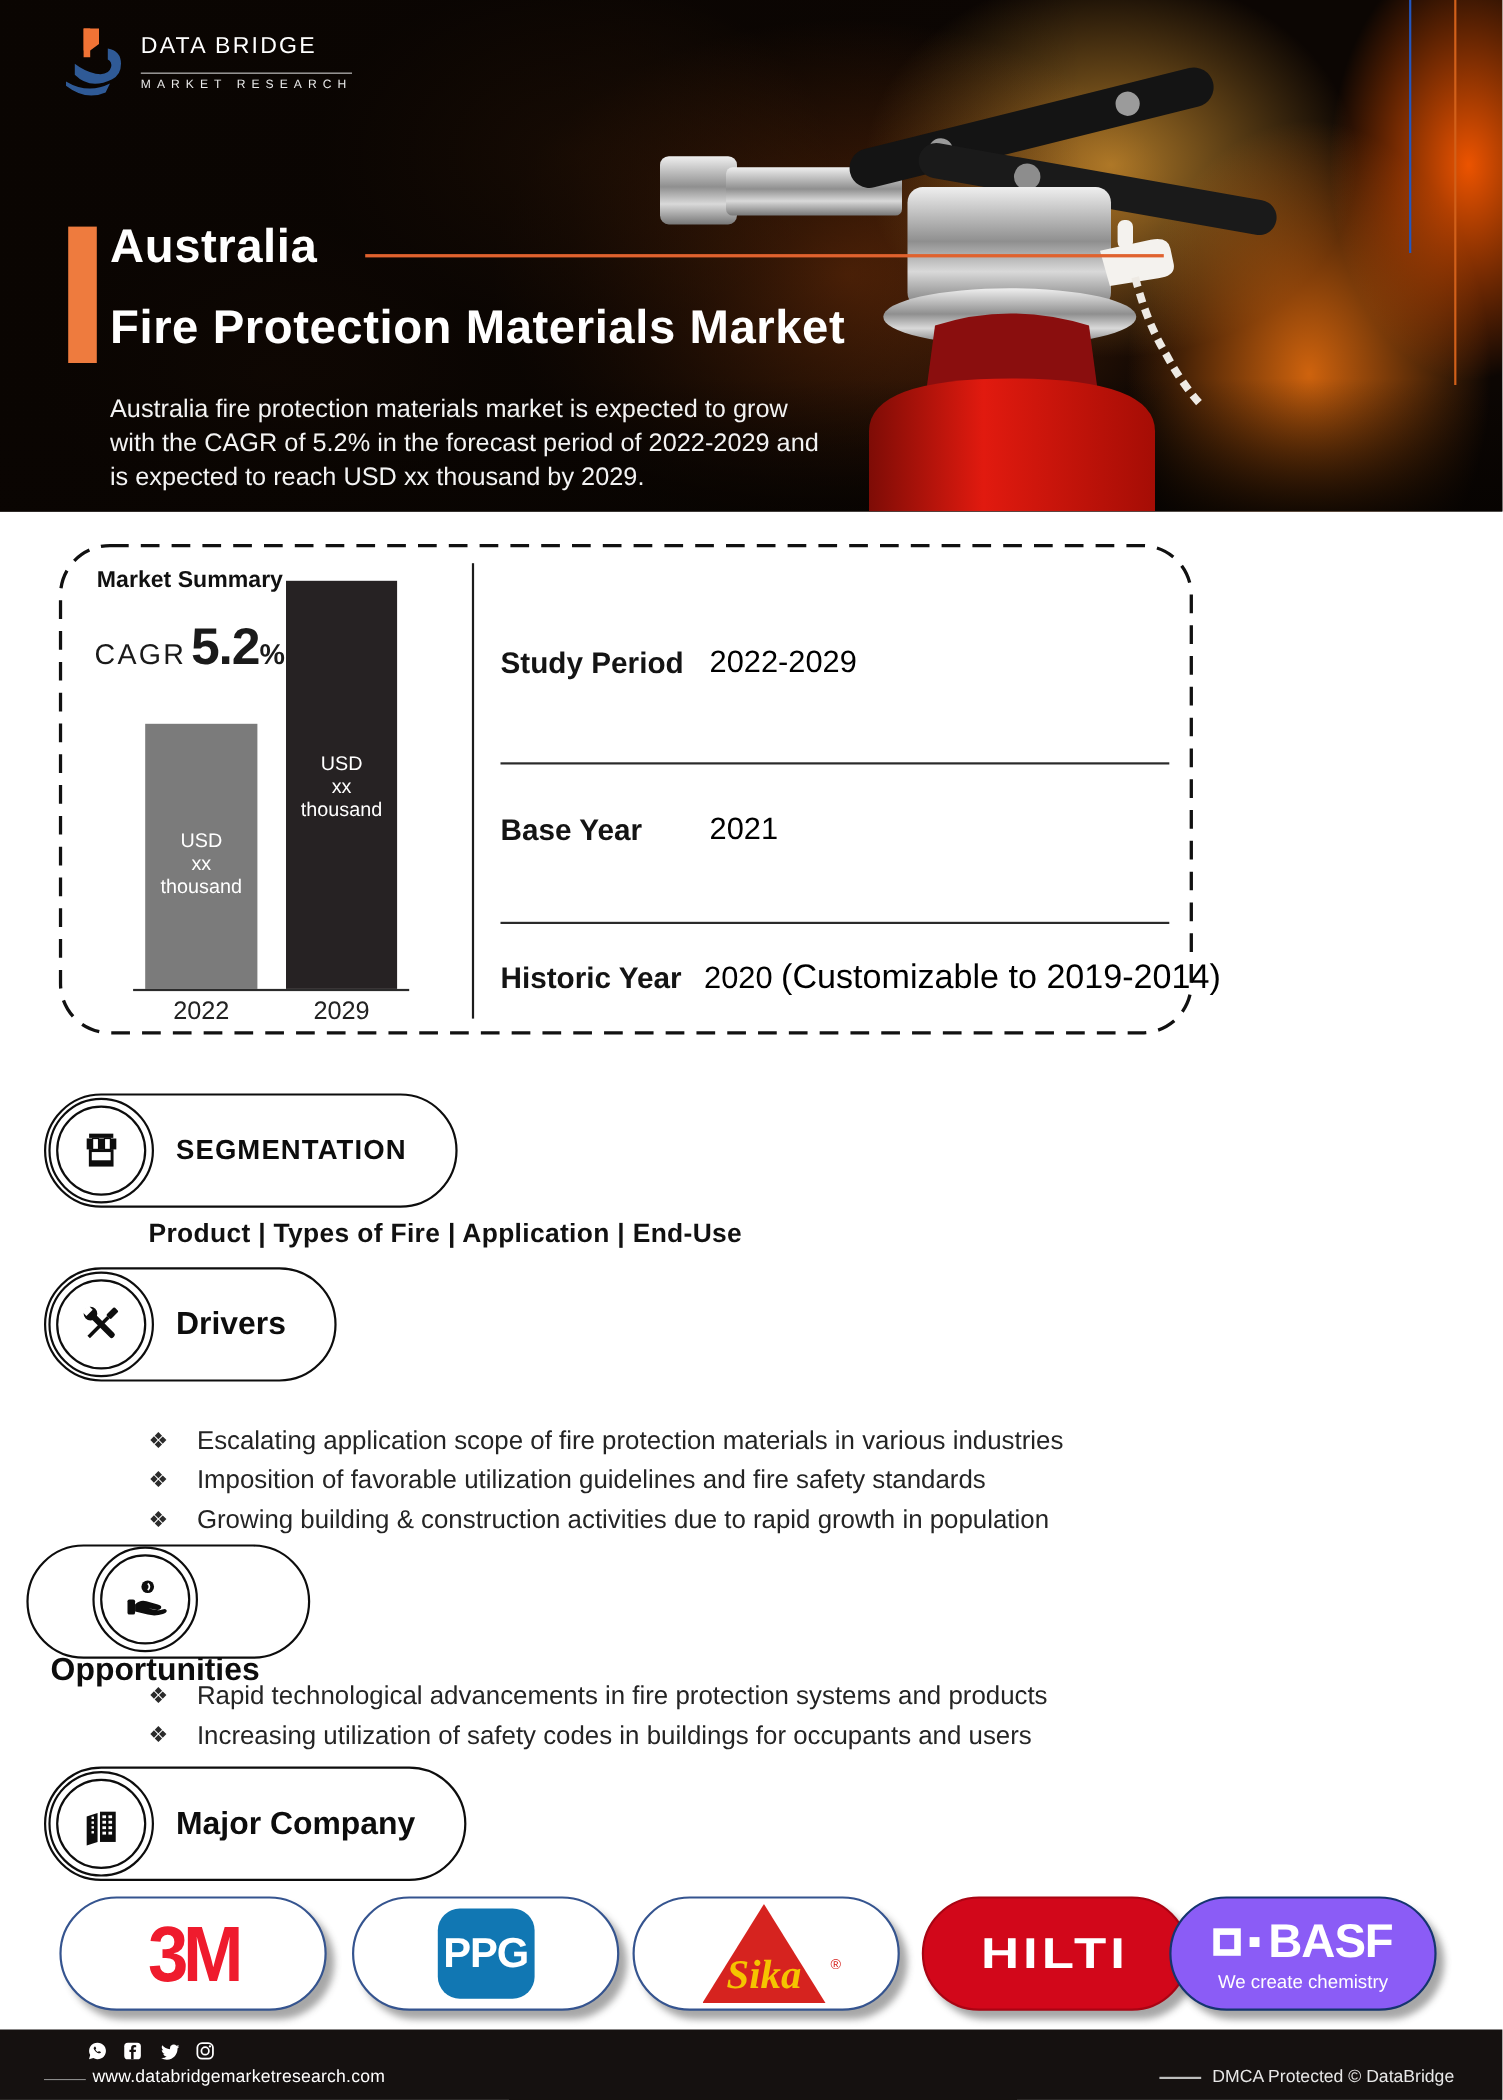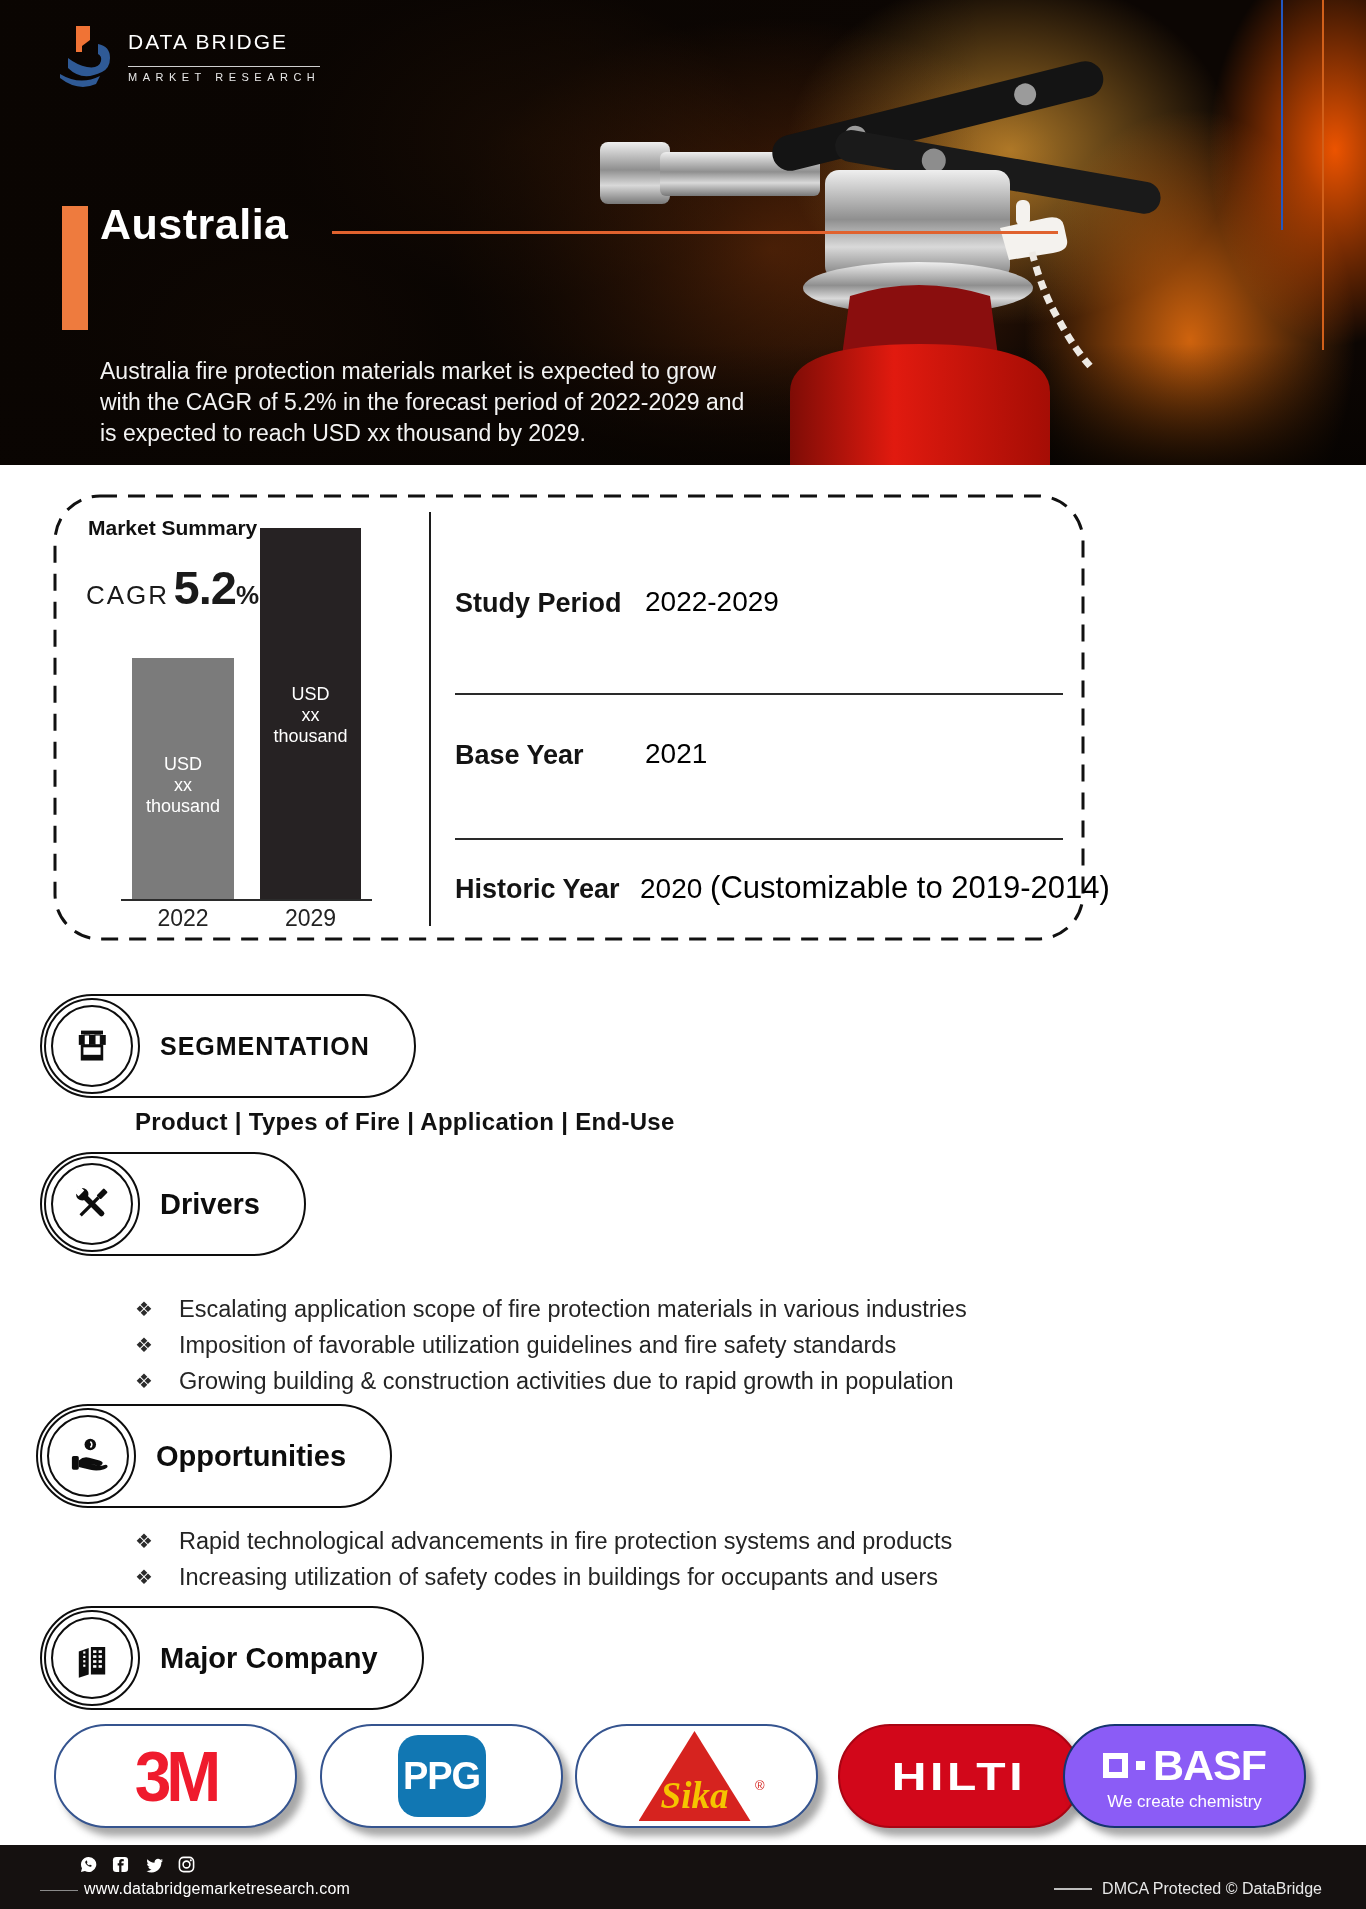--- a/index.html
+++ b/index.html
@@ -169,20 +169,21 @@
     </svg>
     <div class="logo-text">
       <div class="lt1">DATA BRIDGE</div>
       <div class="lt2">MARKET RESEARCH</div>
     </div>
   </div>
 
   <div class="accent-bar"></div>
   <div class="hero-region">Australia</div>
   <div class="title-line"></div>
+  <div class="hero-title">Fire Protection Materials Market</div>
   <div class="hero-sub">
     <div>Australia fire protection materials market is expected to grow</div>
     <div>with the CAGR of 5.2% in the forecast period of 2022-2029 and</div>
     <div>is expected to reach USD xx thousand by 2029.</div>
   </div>
 </div>
 
 <svg class="dashed-box" width="1032" height="447">
   <rect x="2" y="2" width="1028" height="443" rx="45" fill="none" stroke="#111" stroke-width="3" stroke-dasharray="17 11"></rect>
 </svg>
@@ -273,21 +274,21 @@
   <div class="bullet-row">
     <span class="bullet-glyph">❖</span>
     <span class="bullet-text">Imposition of favorable utilization guidelines and fire safety standards</span>
   </div>
   <div class="bullet-row">
     <span class="bullet-glyph">❖</span>
     <span class="bullet-text">Growing building &amp; construction activities due to rapid growth in population</span>
   </div>
 </div>
 
-<div class="pill" style="left:36px; top:1404px;">
+<div class="pill" style="left:24px; top:1404px;flex-direction:column;">
   <div class="pill-circle">
     <div class="pill-ring">
       <svg width="46" height="46" viewBox="0 0 40 40">
         <circle cx="22" cy="10" r="5" fill="#0d0d0d"></circle>
         <path d="M22 7.5 a3 3 0 0 1 0 5" stroke="#fff" stroke-width="1.4" fill="none"></path>
         <rect x="6" y="20" width="6" height="12" rx="1.5" fill="#0d0d0d"></rect>
         <path d="M12 24 q4 -4 9 -2.5 l9 2.5 q3.5 1 2.5 3 q-1 2 -4 1.2 l-6 -1.2 q8 2.5 11 1 q3 -1.2 3.5 0.8 q0.3 1.7 -3 2.7 q-6 2 -12 0.5 l-10 -2.5 z" fill="#0d0d0d"></path>
       </svg>
     </div>
   </div>

